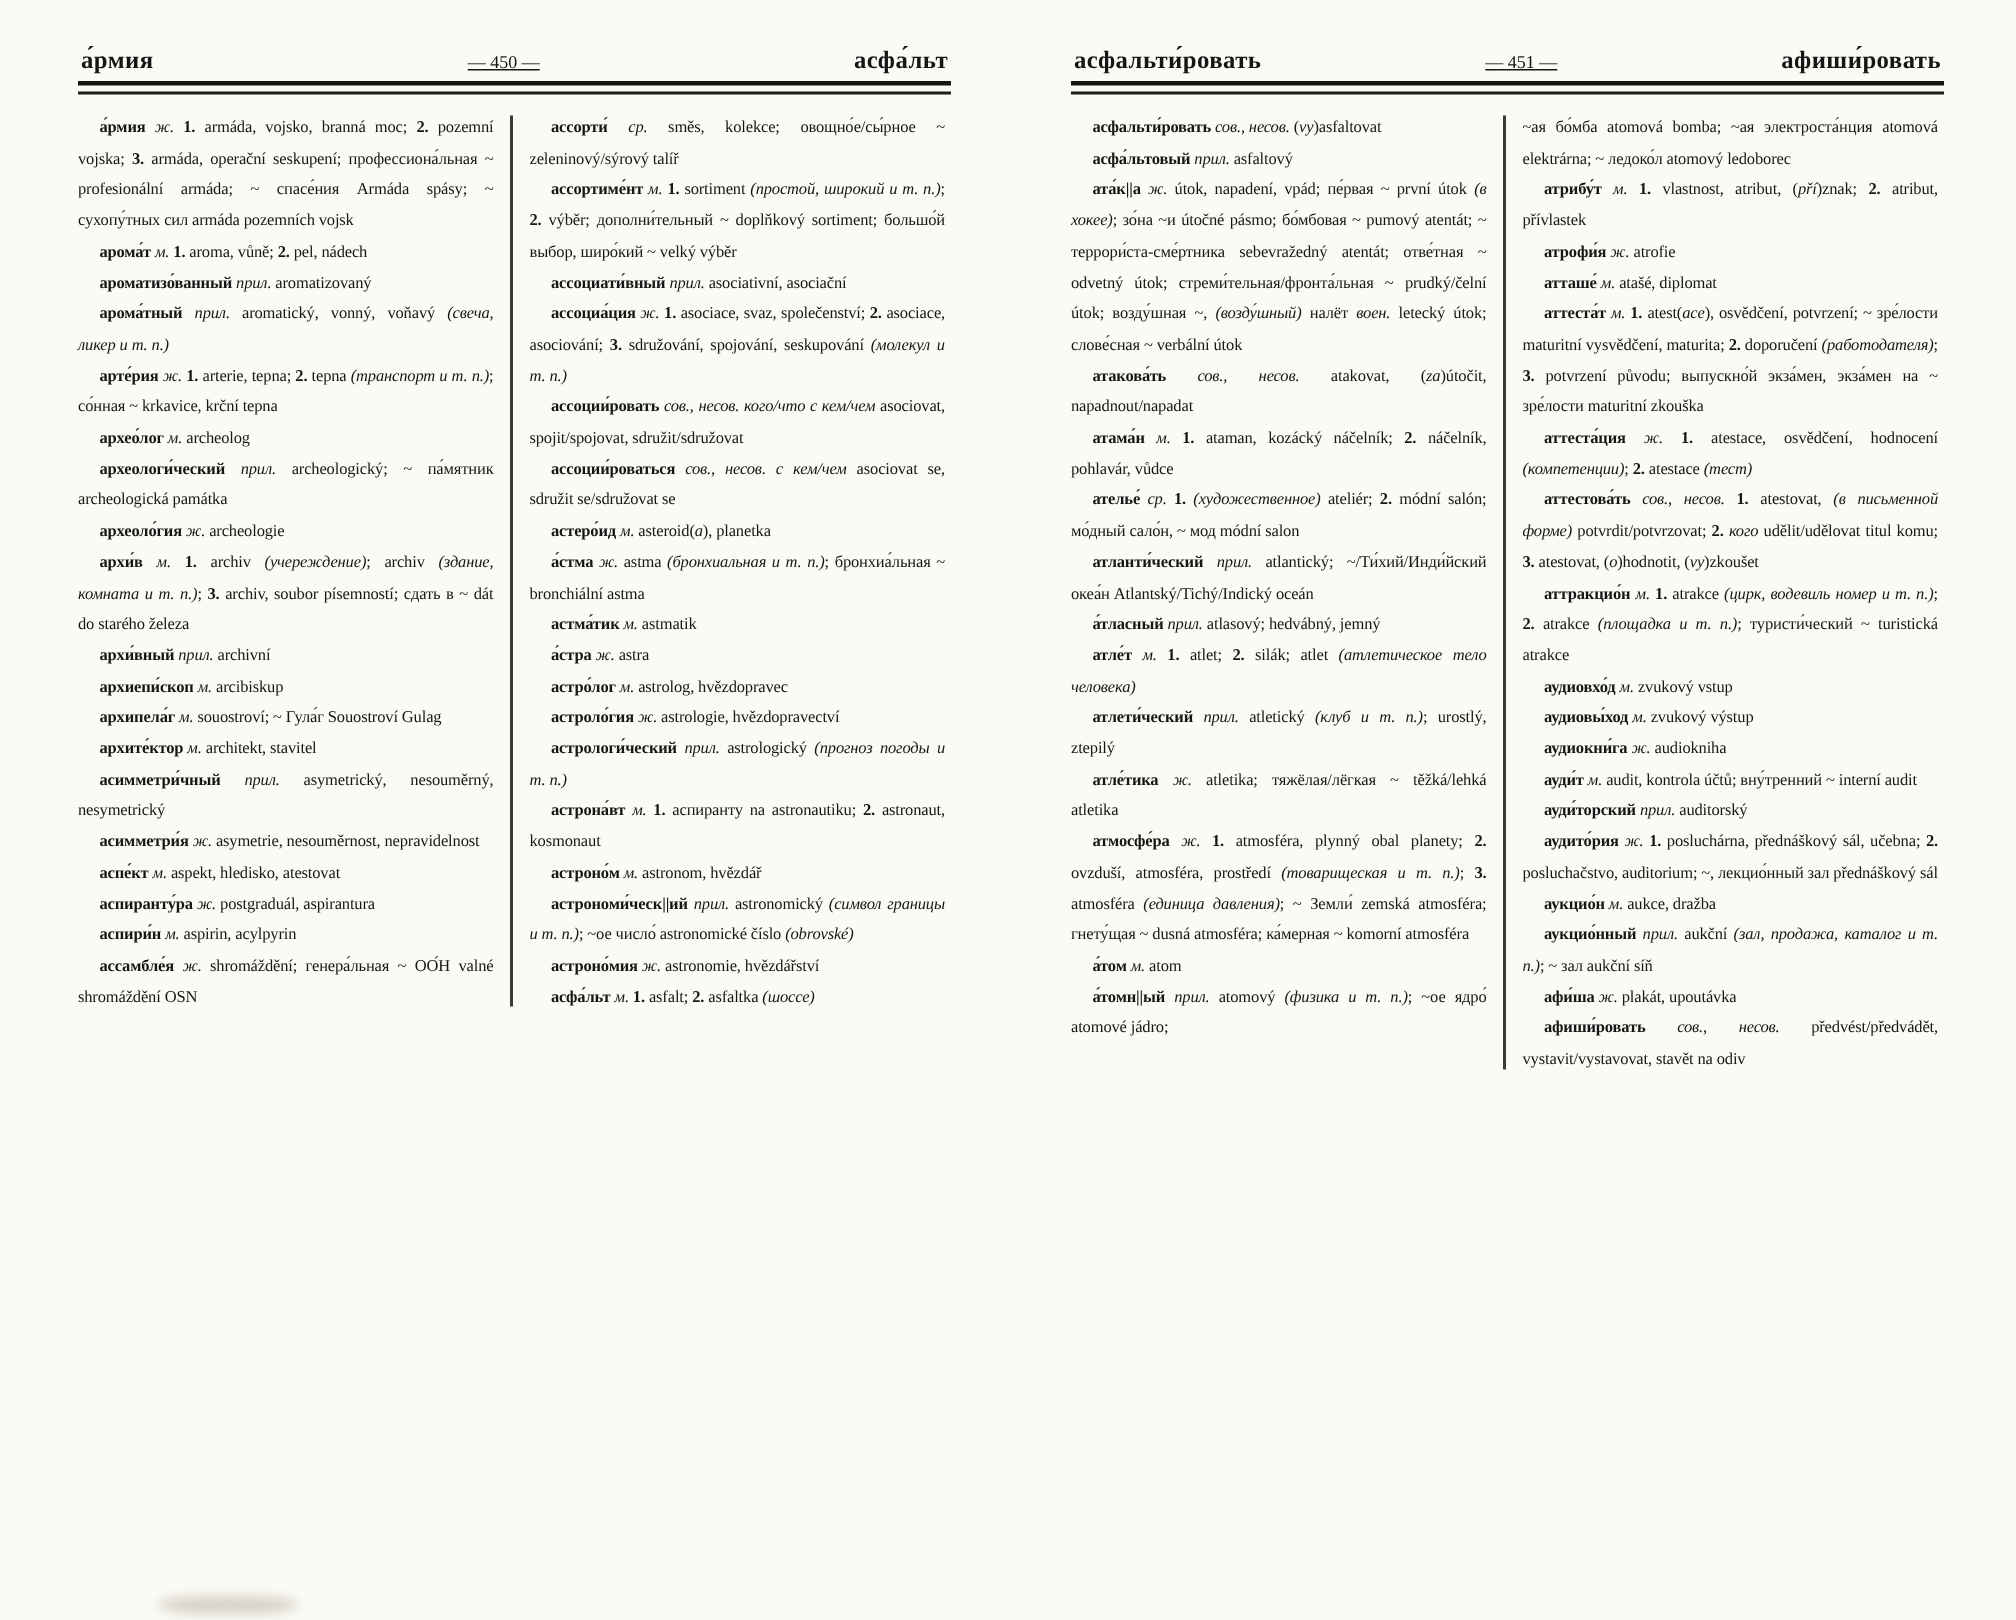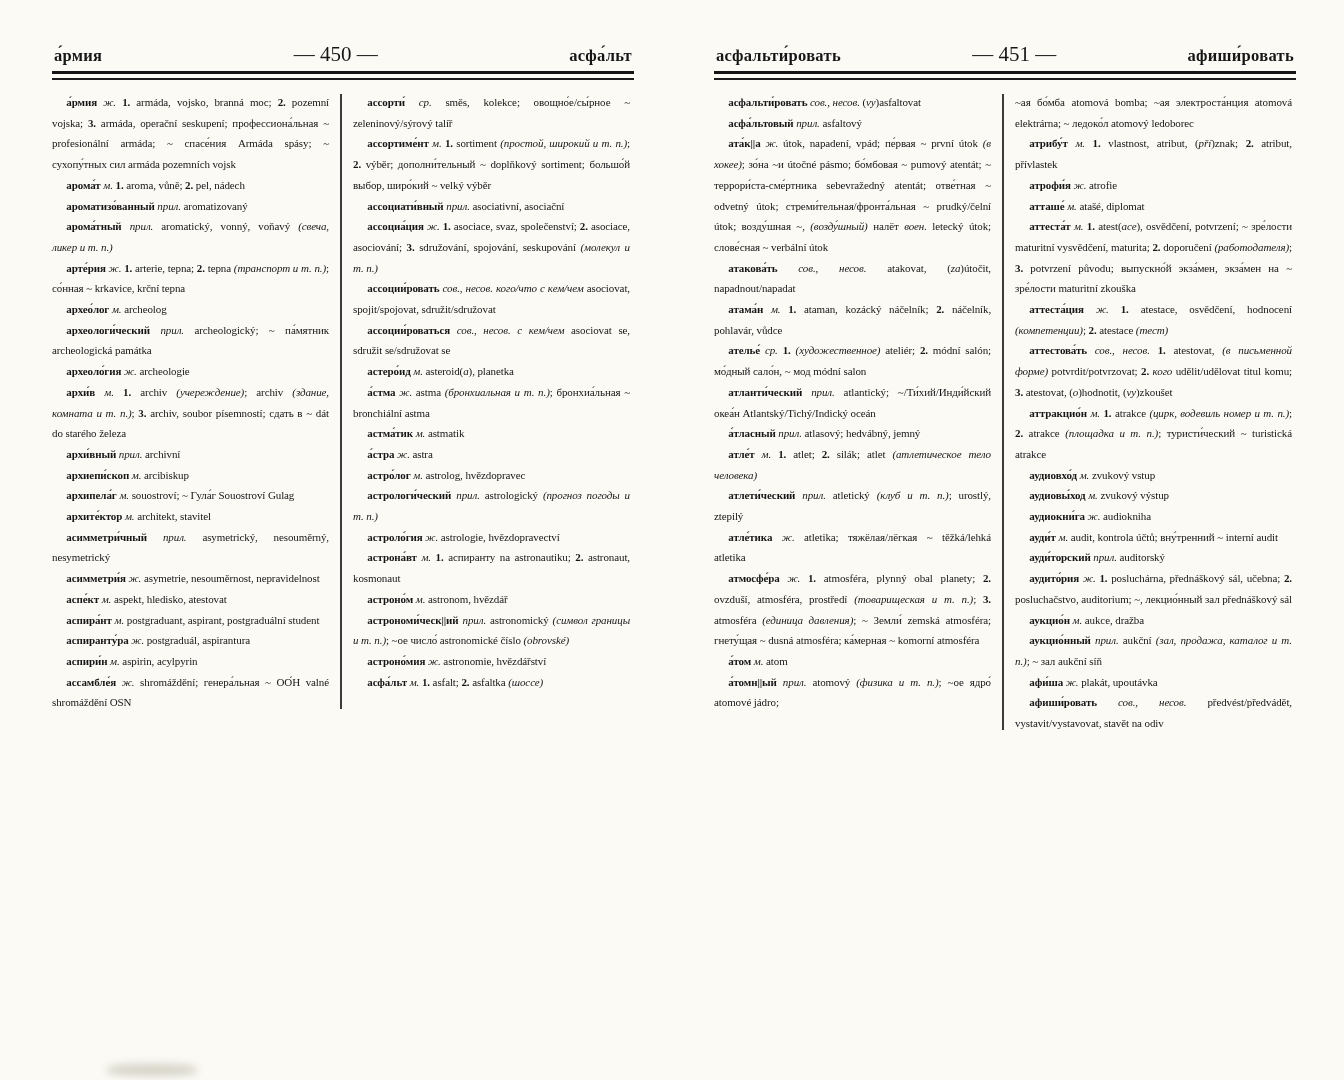--- a/index.html
+++ b/index.html
@@ -4,29 +4,29 @@
 <style>
   html,body{margin:0;padding:0;}
   body{
     width:1344px;height:1080px;
     background:#fbfaf5;
     position:relative;
     overflow:hidden;
     font-family:"Liberation Serif", serif;
     color:#161616;
   }
-  .page{position:absolute;top:42px;width:582px;}
+  .page{position:absolute;top:30px;width:582px;}
   .page-left{left:52px;}
   .page-right{left:714px;}
   .running-head{
     display:flex;justify-content:space-between;align-items:baseline;
     font-size:16.5px;padding:0 2px;
   }
   .rh-word{font-weight:bold;letter-spacing:0.3px;}
-  .rh-num{font-size:21px;}
+  .rh-num{font-size:12px;text-decoration:underline;}
   .head-rule{
     margin-top:4px;height:4px;
     border-top:3px solid #151515;
     border-bottom:2px solid #1c1c1c;
   }
   .cols{display:flex;margin-top:12px;}
   .col{
     width:277px;
     text-align:justify;
     font-size:11px;
@@ -66,40 +66,39 @@
         <p class="entry"><span class="r-b">археологи́ческий </span><span class="r-i">прил. </span><span class="r-n">archeologický; ~ па́мятник archeologická památka</span></p>
         <p class="entry"><span class="r-b">археоло́гия </span><span class="r-i">ж. </span><span class="r-n">archeologie</span></p>
         <p class="entry"><span class="r-b">архи́в </span><span class="r-i">м. </span><span class="r-b">1. </span><span class="r-n">archiv </span><span class="r-i">(учереждение)</span><span class="r-n">; archiv </span><span class="r-i">(здание, комната и т. п.)</span><span class="r-n">; </span><span class="r-b">3. </span><span class="r-n">archiv, soubor písemností; сдать в ~ dát do starého železa</span></p>
         <p class="entry"><span class="r-b">архи́вный </span><span class="r-i">прил. </span><span class="r-n">archivní</span></p>
         <p class="entry"><span class="r-b">архиепи́скоп </span><span class="r-i">м. </span><span class="r-n">arcibiskup</span></p>
         <p class="entry"><span class="r-b">архипела́г </span><span class="r-i">м. </span><span class="r-n">souostroví; ~ Гула́г Souostroví Gulag</span></p>
         <p class="entry"><span class="r-b">архите́ктор </span><span class="r-i">м. </span><span class="r-n">architekt, stavitel</span></p>
         <p class="entry"><span class="r-b">асимметри́чный </span><span class="r-i">прил. </span><span class="r-n">asymetrický, nesouměrný, nesymetrický</span></p>
         <p class="entry"><span class="r-b">асимметри́я </span><span class="r-i">ж. </span><span class="r-n">asymetrie, nesouměrnost, nepravidelnost</span></p>
         <p class="entry"><span class="r-b">аспе́кт </span><span class="r-i">м. </span><span class="r-n">aspekt, hledisko, atestovat</span></p>
-        <p class="entry"><span class="r-b">аспира́нт </span><span class="r-i">м. </span><span class="r-n">postgraduant, aspirant, postgraduální student</span></p>
         <p class="entry"><span class="r-b">аспиранту́ра </span><span class="r-i">ж. </span><span class="r-n">postgraduál, aspirantura</span></p>
         <p class="entry"><span class="r-b">аспири́н </span><span class="r-i">м. </span><span class="r-n">aspirin, acylpyrin</span></p>
         <p class="entry"><span class="r-b">ассамбле́я </span><span class="r-i">ж. </span><span class="r-n">shromáždění; генера́льная ~ ОО́Н valné shromáždění OSN</span></p>
       </div>
     <div class="vrule"></div>
     <div class="col">
         <p class="entry"><span class="r-b">ассорти́ </span><span class="r-i">ср. </span><span class="r-n">směs, kolekce; овощно́е/сы́рное ~ zeleninový/sýrový talíř</span></p>
         <p class="entry"><span class="r-b">ассортиме́нт </span><span class="r-i">м. </span><span class="r-b">1. </span><span class="r-n">sortiment </span><span class="r-i">(простой, широкий и т. п.)</span><span class="r-n">; </span><span class="r-b">2. </span><span class="r-n">výběr; дополни́тельный ~ doplňkový sortiment; большо́й выбор, широ́кий ~ velký výběr</span></p>
         <p class="entry"><span class="r-b">ассоциати́вный </span><span class="r-i">прил. </span><span class="r-n">asociativní, asociační</span></p>
         <p class="entry"><span class="r-b">ассоциа́ция </span><span class="r-i">ж. </span><span class="r-b">1. </span><span class="r-n">asociace, svaz, společenství; </span><span class="r-b">2. </span><span class="r-n">asociace, asociování; </span><span class="r-b">3. </span><span class="r-n">sdružování, spojování, seskupování </span><span class="r-i">(молекул и т. п.)</span></p>
         <p class="entry"><span class="r-b">ассоции́ровать </span><span class="r-i">сов., несов. кого/что с кем/чем </span><span class="r-n">asociovat, spojit/spojovat, sdružit/sdružovat</span></p>
         <p class="entry"><span class="r-b">ассоции́роваться </span><span class="r-i">сов., несов. с кем/чем </span><span class="r-n">asociovat se, sdružit se/sdružovat se</span></p>
         <p class="entry"><span class="r-b">астеро́ид </span><span class="r-i">м. </span><span class="r-n">asteroid(</span><span class="r-i">a</span><span class="r-n">), planetka</span></p>
         <p class="entry"><span class="r-b">а́стма </span><span class="r-i">ж. </span><span class="r-n">astma </span><span class="r-i">(бронхиальная и т. п.)</span><span class="r-n">; бронхиа́льная ~ bronchiální astma</span></p>
         <p class="entry"><span class="r-b">астма́тик </span><span class="r-i">м. </span><span class="r-n">astmatik</span></p>
         <p class="entry"><span class="r-b">а́стра </span><span class="r-i">ж. </span><span class="r-n">astra</span></p>
         <p class="entry"><span class="r-b">астро́лог </span><span class="r-i">м. </span><span class="r-n">astrolog, hvězdopravec</span></p>
+        <p class="entry"><span class="r-b">астроло́гия </span><span class="r-i">ж. </span><span class="r-n">astrologie, hvězdopravectví</span></p>
         <p class="entry"><span class="r-b">астрологи́ческий </span><span class="r-i">прил. </span><span class="r-n">astrologický </span><span class="r-i">(прогноз погоды и т. п.)</span></p>
-        <p class="entry"><span class="r-b">астроло́гия </span><span class="r-i">ж. </span><span class="r-n">astrologie, hvězdopravectví</span></p>
         <p class="entry"><span class="r-b">астрона́вт </span><span class="r-i">м. </span><span class="r-b">1. </span><span class="r-n">аспиранту na astronautiku; </span><span class="r-b">2. </span><span class="r-n">astronaut, kosmonaut</span></p>
         <p class="entry"><span class="r-b">астроно́м </span><span class="r-i">м. </span><span class="r-n">astronom, hvězdář</span></p>
         <p class="entry"><span class="r-b">астрономи́ческ||ий </span><span class="r-i">прил. </span><span class="r-n">astronomický </span><span class="r-i">(символ границы и т. п.)</span><span class="r-n">; ~ое число́ astronomické číslo </span><span class="r-i">(obrovské)</span></p>
         <p class="entry"><span class="r-b">астроно́мия </span><span class="r-i">ж. </span><span class="r-n">astronomie, hvězdářství</span></p>
         <p class="entry"><span class="r-b">асфа́льт </span><span class="r-i">м. </span><span class="r-b">1. </span><span class="r-n">asfalt; </span><span class="r-b">2. </span><span class="r-n">asfaltka </span><span class="r-i">(шоссе)</span></p>
       </div>
   </div>
 </div>
 
 <div class="page page-right">

